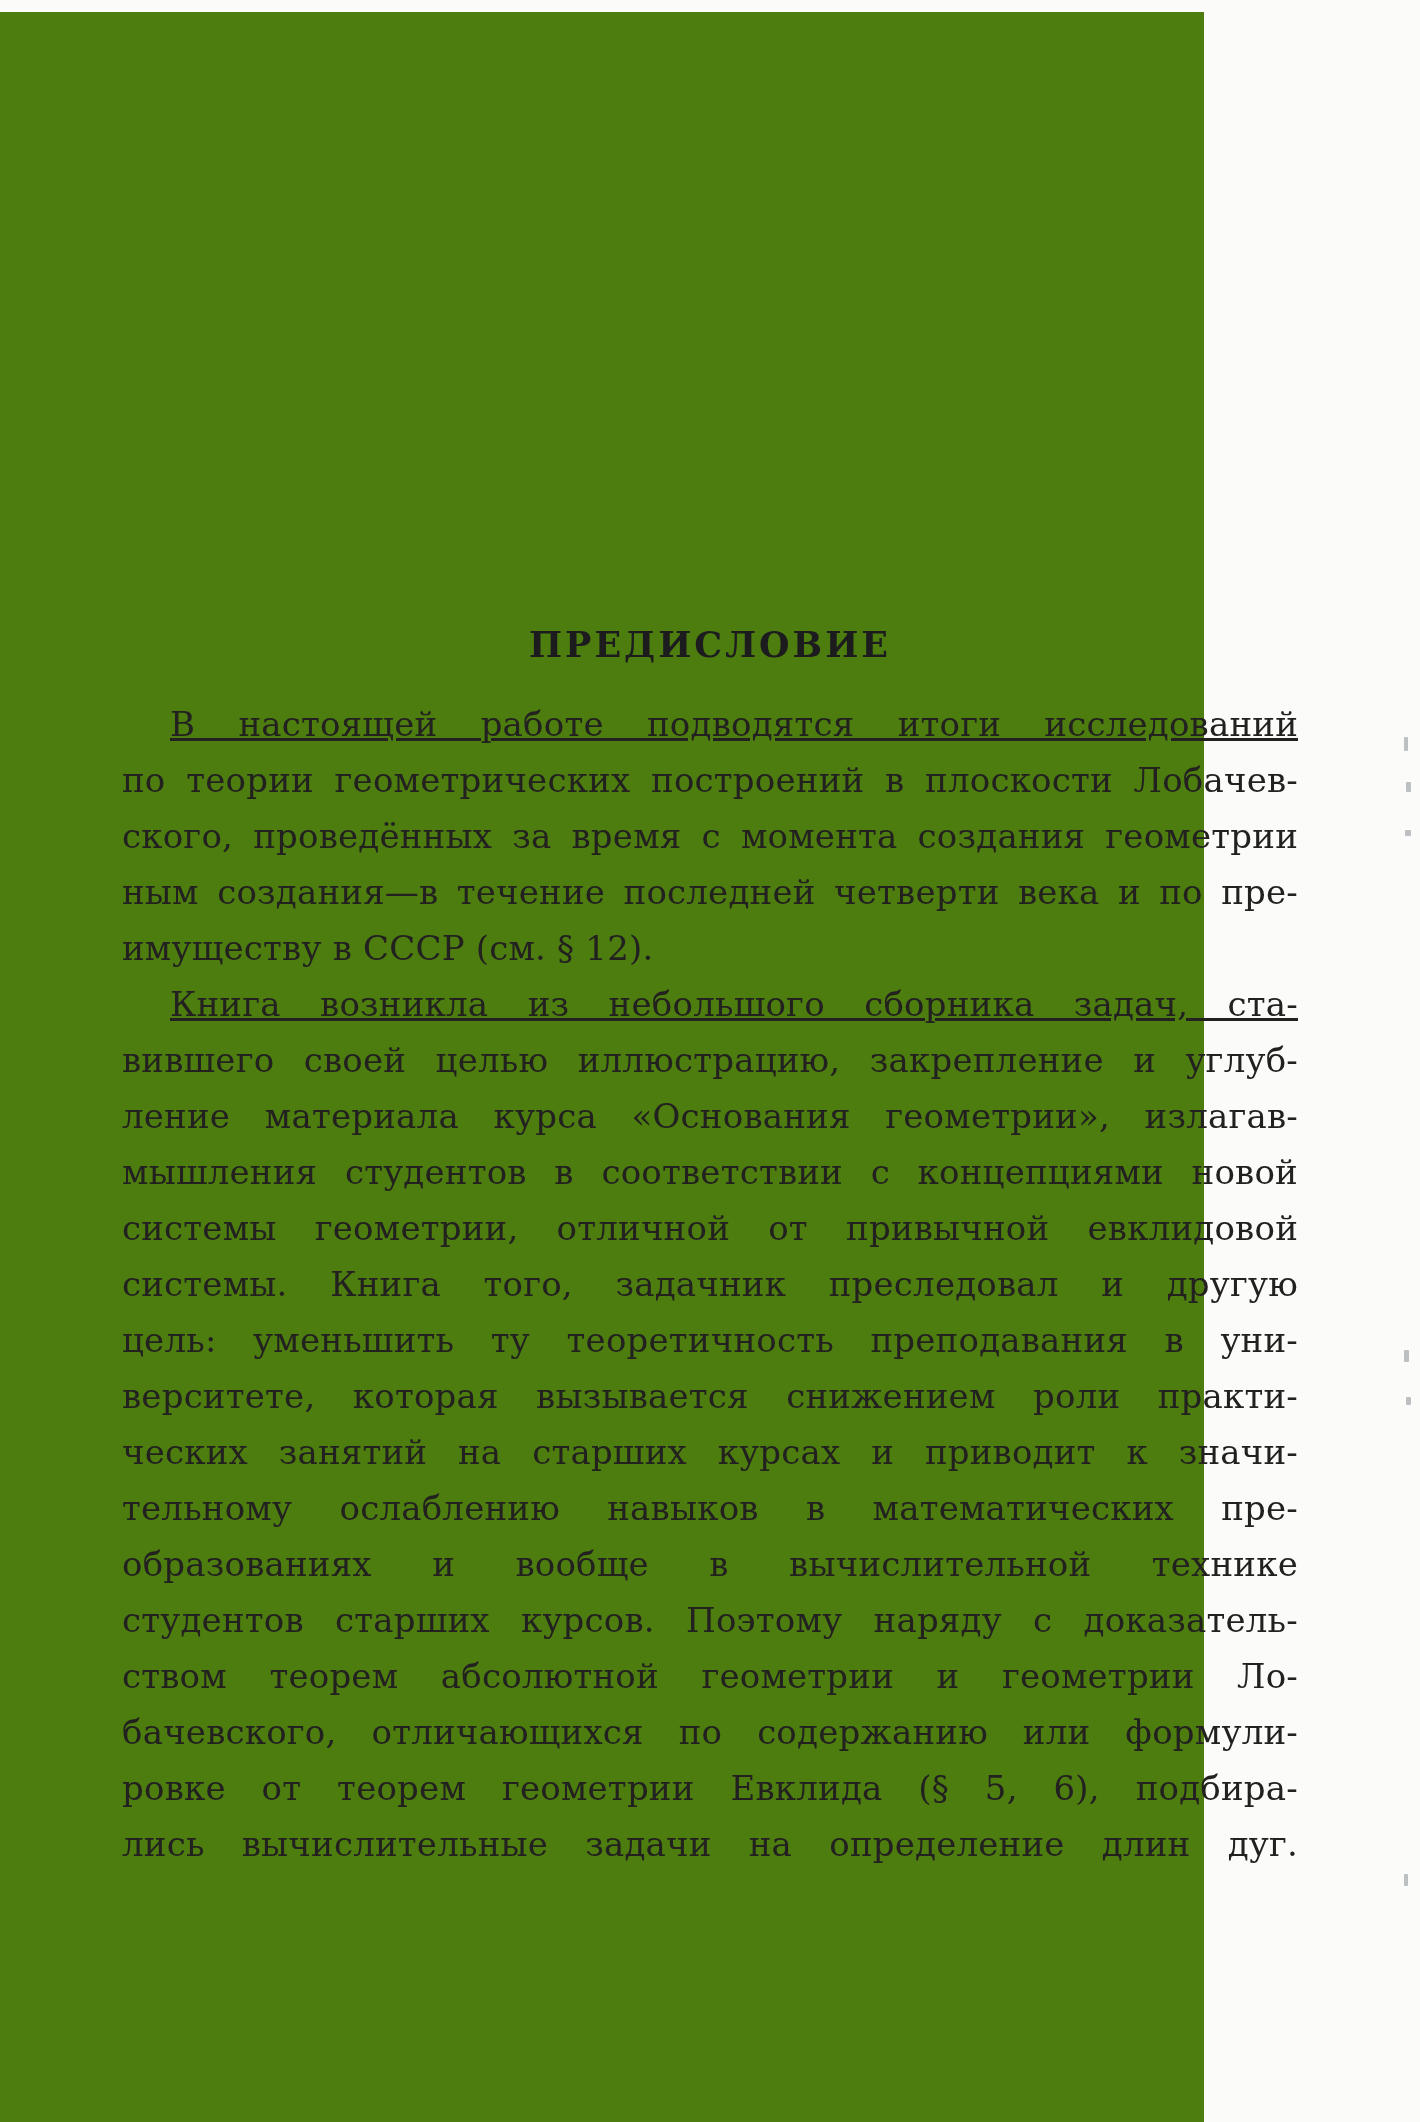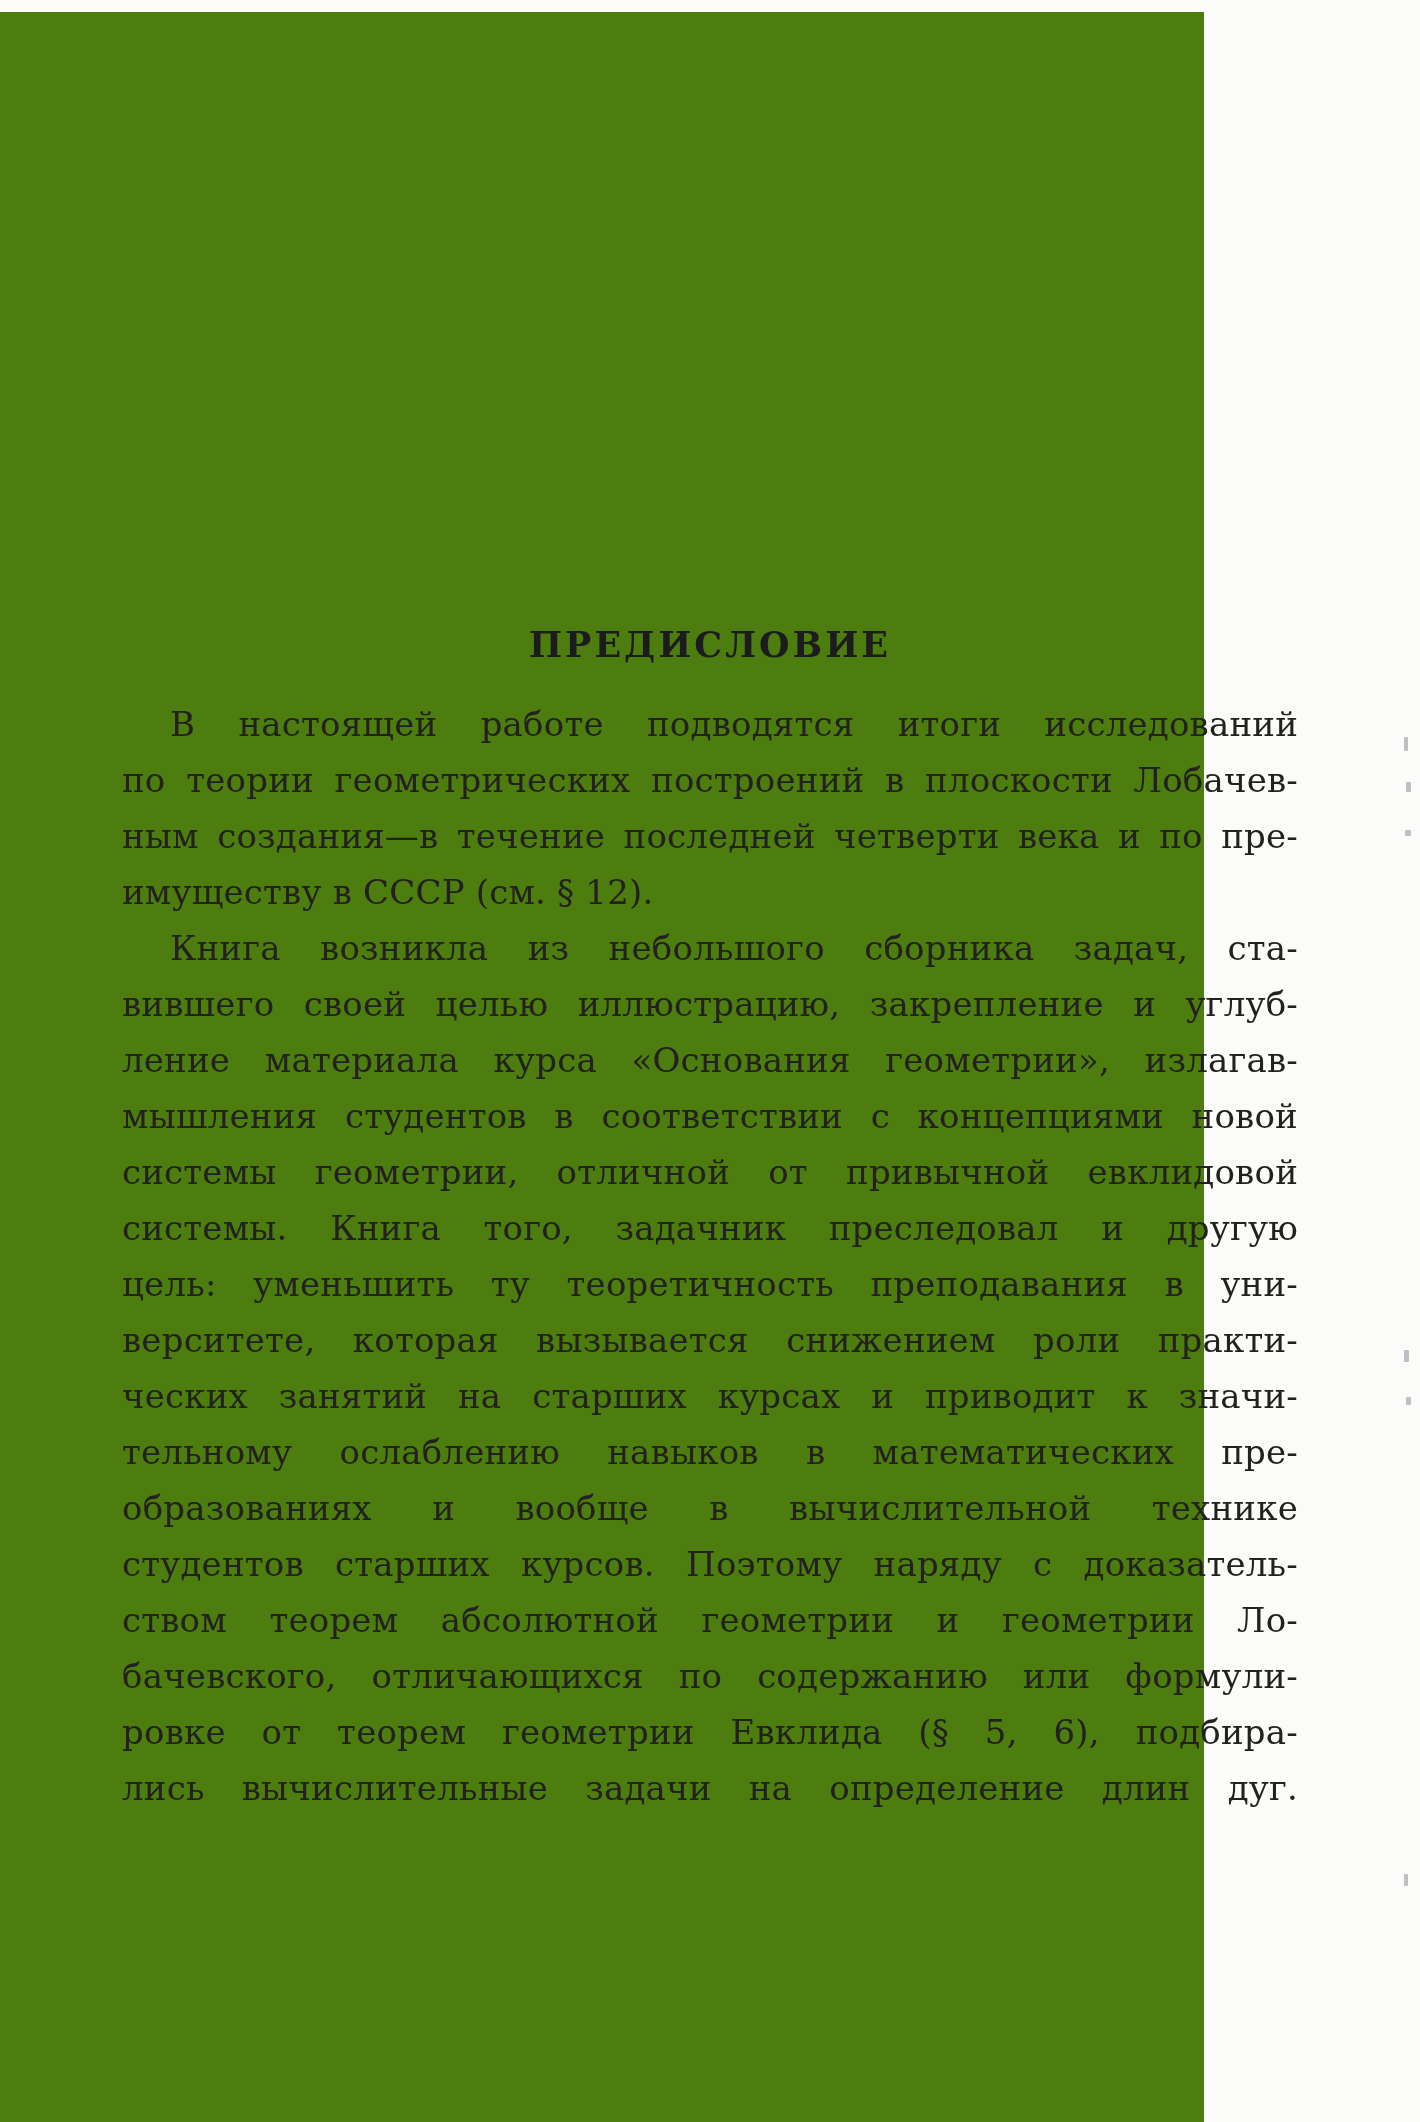--- a/index.html
+++ b/index.html
@@ -53,20 +53,21 @@
     line-height: 56px;
     font-size: 34px;
     white-space: nowrap;
     text-align: justify;
     text-align-last: justify;
     color: #222120;
     letter-spacing: 0.2px;
   }
   .text-line.indent {
     padding-left: 48px;
+    text-decoration: underline;
   }
   .text-line.para-end {
     text-align-last: left;
   }
   .artifact {
     position: absolute;
     background: #8a8f96;
     opacity: 0.55;
     border-radius: 1px;
   }
@@ -76,20 +77,21 @@
 
 <div class="page">
 
   <div class="text-column">
 
     <div class="doc-title">ПРЕДИСЛОВИЕ</div>
 
     <div class="lines">
       <div class="text-line indent">В настоящей работе подводятся итоги исследований</div>
       <div class="text-line">по теории геометрических построений в плоскости Лобачев-</div>
+      <div class="text-line">ского, проведённых за время с момента создания геометрии</div>
       <div class="text-line">ным создания—в течение последней четверти века и по пре-</div>
       <div class="text-line para-end">имуществу в СССР (см. § 12).</div>
       <div class="text-line indent">Книга возникла из небольшого сборника задач, ста-</div>
       <div class="text-line">вившего своей целью иллюстрацию, закрепление и углуб-</div>
       <div class="text-line">ление материала курса «Основания геометрии», излагав-</div>
       <div class="text-line">мышления студентов в соответствии с концепциями новой</div>
       <div class="text-line">системы геометрии, отличной от привычной евклидовой</div>
       <div class="text-line">системы. Книга того, задачник преследовал и другую</div>
       <div class="text-line">цель: уменьшить ту теоретичность преподавания в уни-</div>
       <div class="text-line">верситете, которая вызывается снижением роли практи-</div>

